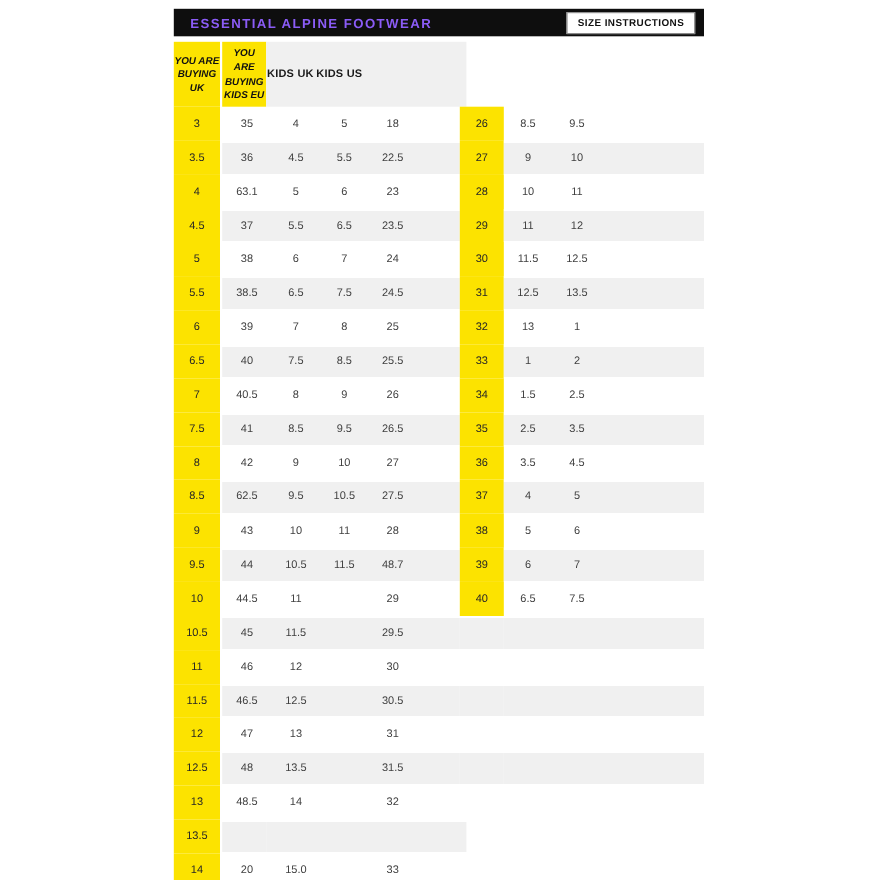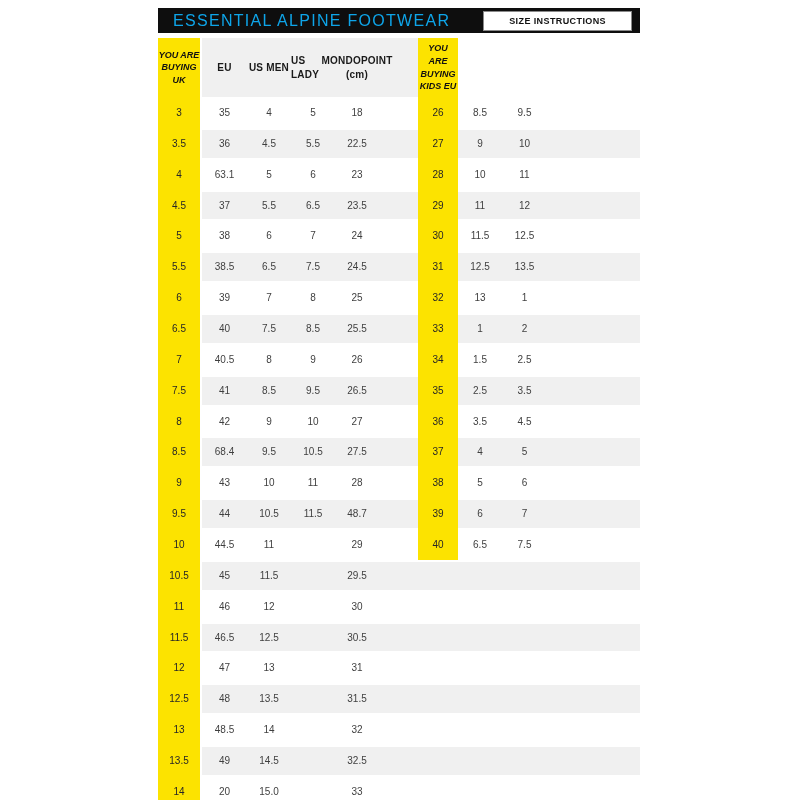--- a/index.html
+++ b/index.html
@@ -3,23 +3,23 @@
 <meta charset="utf-8">
 <style>
   html,body{margin:0;padding:0;background:#fff;width:800px;height:800px;
     font-family:"Liberation Sans",sans-serif;-webkit-font-smoothing:antialiased;}
   .stage{position:relative;width:800px;height:800px;background:#fff;overflow:hidden;}
   .wrap{position:absolute;left:158px;top:8px;width:482px;}
 
   
   .titlebar{height:25px;background:var(--bar,#0e0e0e);display:flex;align-items:center;
     justify-content:space-between;padding:0 8px 0 15px;box-sizing:border-box;margin-bottom:5px;}
-  .title{color:#0ea5e9;font-size:16px;font-weight:normal;letter-spacing:1.3px;}
+  .title{color:#8b5cf6;font-size:12px;font-weight:bold;letter-spacing:1.3px;}
   .size-btn{background:#fff;color:#111;border:1px solid #8a8a8a;font-family:"Liberation Sans",sans-serif;
-    font-size:9px;font-weight:bold;letter-spacing:.4px;padding:4px 25px;cursor:pointer;}
+    font-size:9px;font-weight:bold;letter-spacing:.4px;padding:4px 9px;cursor:pointer;}
 
   
   .uk{width:42px;flex:none;}
   .gapcol{width:2px;flex:none;}
   .eu{width:45px;flex:none;}
   .men{width:44px;flex:none;}
   .lady{width:44px;flex:none;}
   .mondo{width:44px;flex:none;}
   .fill1{width:39px;flex:none;}
   .kidseu{width:40px;flex:none;}
@@ -62,35 +62,30 @@
     </div>
 
     <div class="table">
       <div class="hrow">
         <div class="cell uk yellow hlabel">
           <div>YOU ARE</div>
           <div>BUYING</div>
           <div>UK</div>
         </div>
         <div class="gapcol"></div>
-        <div class="band hband">
-          <div class="eu hcell">EU</div>
-          <div class="men hcell">US MEN</div>
-          <div class="lady hcell">US LADY</div>
-          <div class="mondo hcell">
-            <div>MONDOPOINT</div>
-            <div>(cm)</div>
-          </div>
-          <div class="fill1"></div>
-        </div>
         <div class="cell kidseu yellow hlabel">
           <div>YOU ARE</div>
           <div>BUYING</div>
           <div>KIDS EU</div>
         </div>
+        <div class="band hband">
+          <div class="kuk hcell">KIDS UK</div>
+          <div class="kus hcell">KIDS US</div>
+          <div class="fill2"></div>
+        </div>
       </div>
       <div id="table-body">
   <div class="row">
     <div class="cell uk yellow v">3</div>
     <div class="gapcol"></div>
     <div class="band">
       <div class="eu v">35</div>
       <div class="men v">4</div>
       <div class="lady v">5</div>
       <div class="mondo v">18</div>
@@ -281,21 +276,21 @@
       <div class="kuk v">3.5</div>
       <div class="kus v">4.5</div>
       <div class="fill2"></div>
     </div>
   </div>
 
   <div class="row striped">
     <div class="cell uk yellow v">8.5</div>
     <div class="gapcol"></div>
     <div class="band">
-      <div class="eu v">68.4</div>
+      <div class="eu v">62.5</div>
       <div class="men v">9.5</div>
       <div class="lady v">10.5</div>
       <div class="mondo v">27.5</div>
       <div class="fill1"></div>
     </div>
     <div class="kidseu cell v yellow">37</div>
     <div class="band">
       <div class="kuk v">4</div>
       <div class="kus v">5</div>
       <div class="fill2"></div>
@@ -460,27 +455,20 @@
     <div class="band">
       <div class="kuk v"></div>
       <div class="kus v"></div>
       <div class="fill2"></div>
     </div>
   </div>
 
   <div class="row striped no-kids">
     <div class="cell uk yellow v">13.5</div>
     <div class="gapcol"></div>
-    <div class="band">
-      <div class="eu v">49</div>
-      <div class="men v">14.5</div>
-      <div class="lady v"></div>
-      <div class="mondo v">32.5</div>
-      <div class="fill1"></div>
-    </div>
     <div class="kidseu cell v"></div>
     <div class="band">
       <div class="kuk v"></div>
       <div class="kus v"></div>
       <div class="fill2"></div>
     </div>
   </div>
 
   <div class="row no-kids">
     <div class="cell uk yellow v">14</div>

